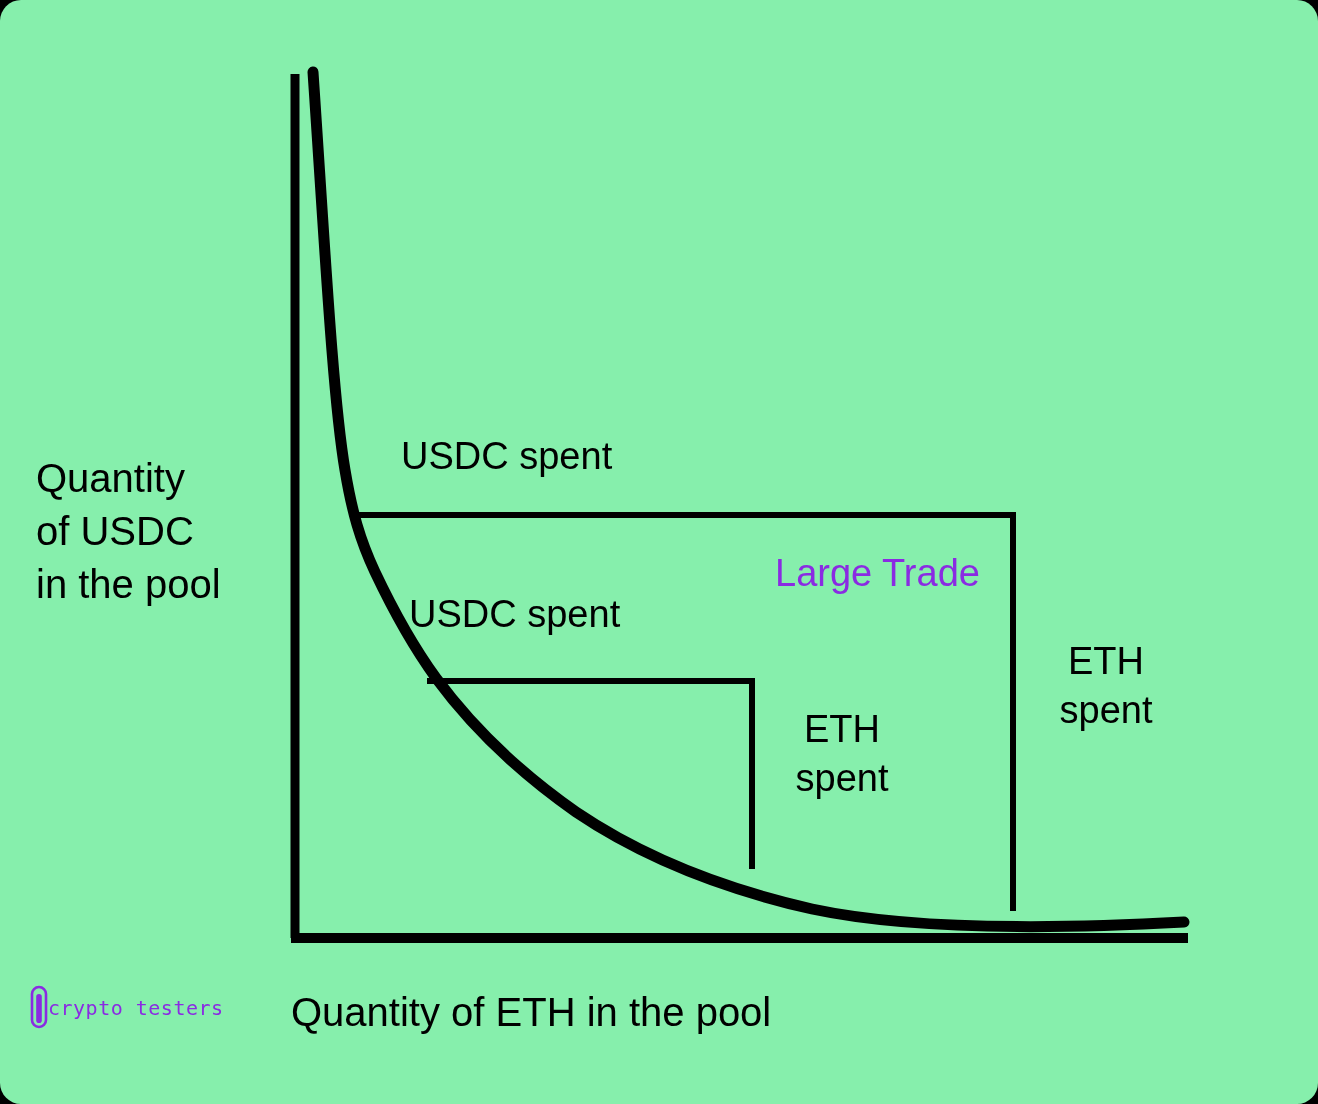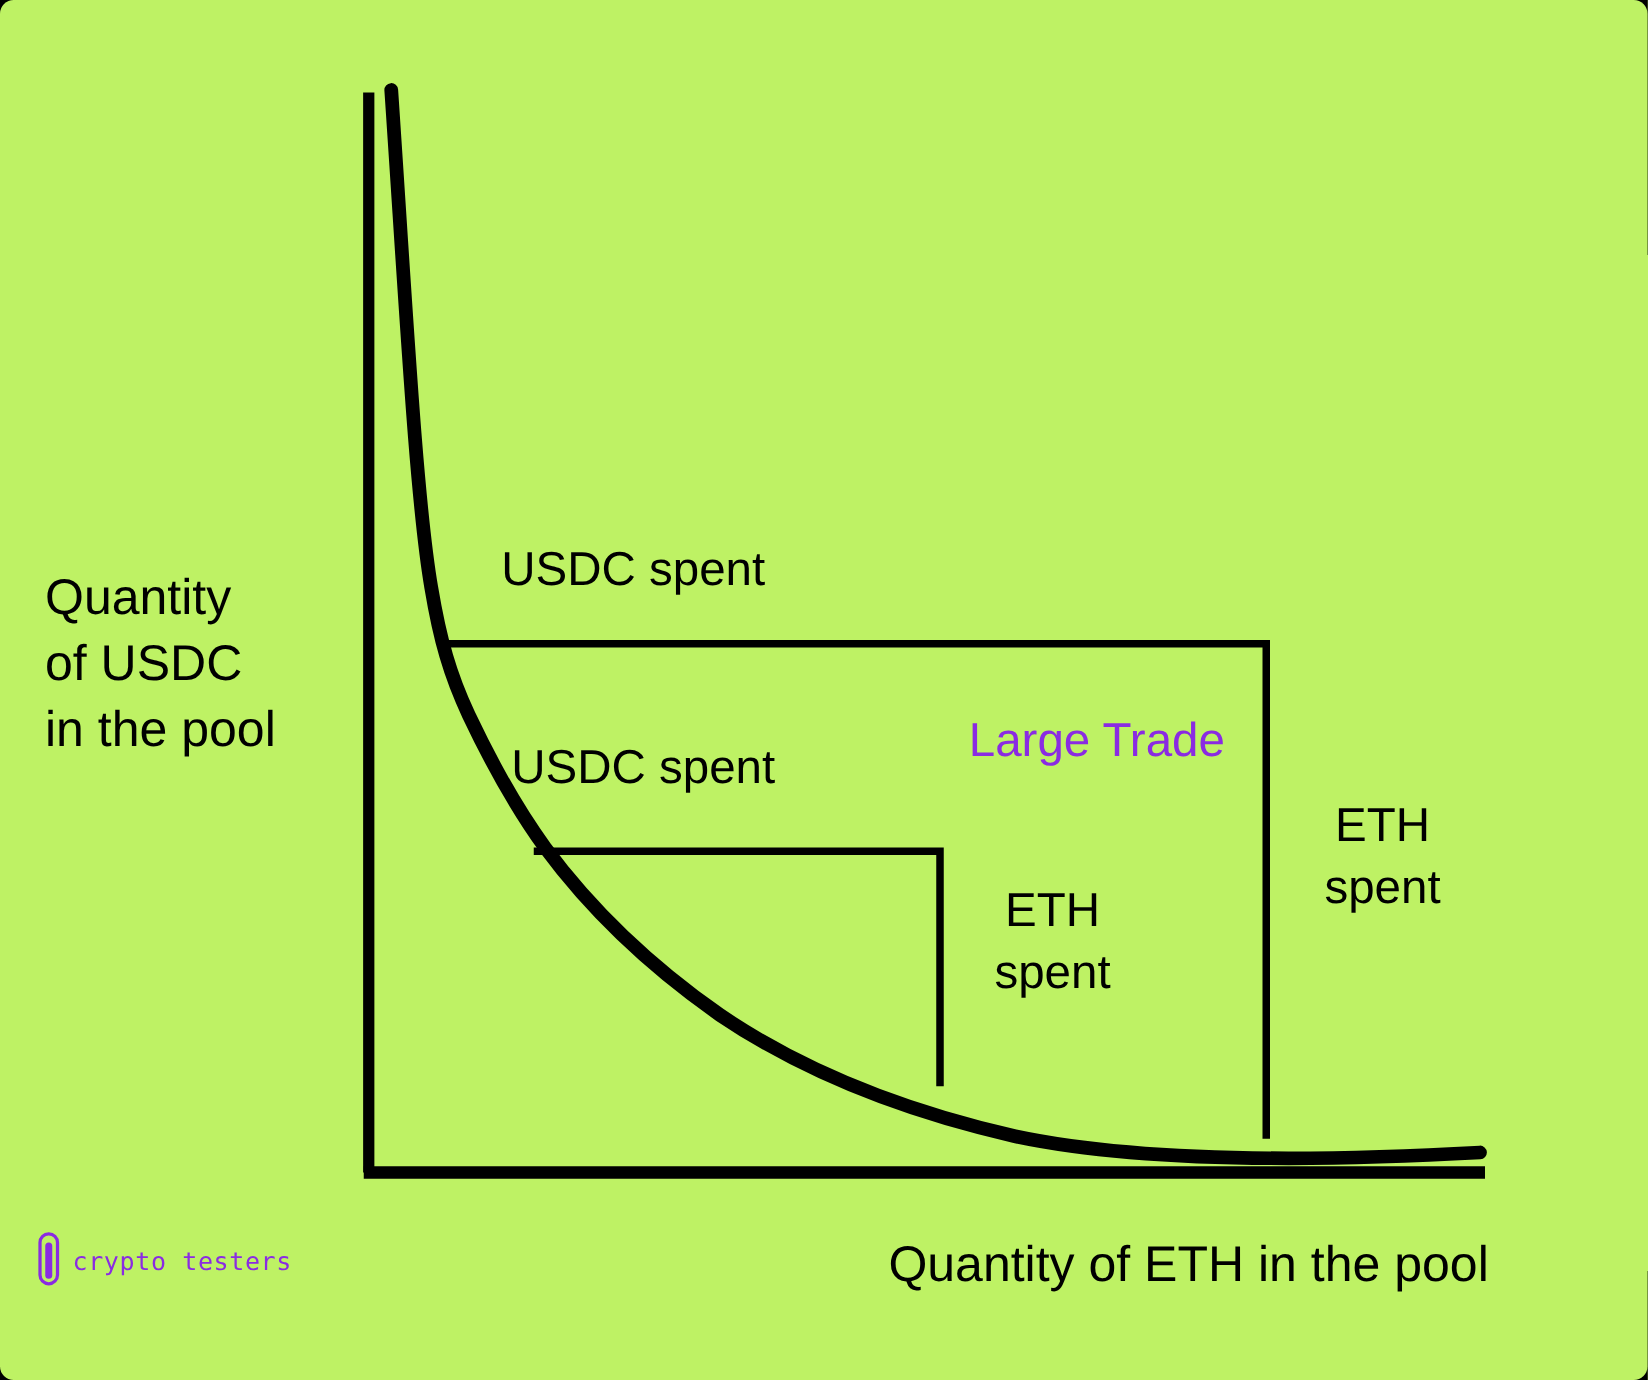--- a/index.html
+++ b/index.html
@@ -12,22 +12,22 @@
     height: 1104px;
     overflow: hidden;
     font-family: "Liberation Sans", sans-serif;
   }
   #card {
     position: absolute;
     left: 0;
     top: 0;
     width: 1318px;
     height: 1104px;
-    background: #bef264;
-    border-radius: 11px;
+    background: #86efac;
+    border-radius: 21px;
     overflow: hidden;
   }
   #figure {
     position: absolute;
     left: 0;
     top: 0;
     width: 1318px;
     height: 1104px;
   }
   svg.plot {
@@ -37,38 +37,38 @@
     width: 1318px;
     height: 1104px;
   }
   .lbl {
     position: absolute;
     color: #000000;
     font-family: "Liberation Sans", sans-serif;
     line-height: 1.14;
     white-space: pre;
   }
-  .purple { color: #8A2BE2; margin-top: 20px; }
+  .purple { color: #8A2BE2; }
 
   
   #y-axis-title {
     left: 36px;
     top: 452px;
     width: 240px;
     font-size: 40px;
     text-align: left;
     line-height: 1.32;
   }
   
   #x-axis-title {
     left: 291px;
     top: 990px;
     width: 900px;
     font-size: 40px;
-    text-align: right;
+    text-align: left;
   }
   
   #usdc-spent-large {
     left: 401px;
     top: 435px;
     font-size: 38px;
   }
   
   #usdc-spent-small {
     left: 409px;
@@ -102,21 +102,20 @@
     line-height: 1.3;
   }
 
   
   #logo {
     position: absolute;
     left: 30px;
     top: 985px;
     display: flex;
     align-items: center;
-    gap: 10px;
   }
   #logo-text {
     color: #8A2BE2;
     font-family: "DejaVu Sans Mono", monospace;
     font-size: 20px;
     line-height: 1.18;
     letter-spacing: 0.5px;
     white-space: pre;
   }
 </style>

